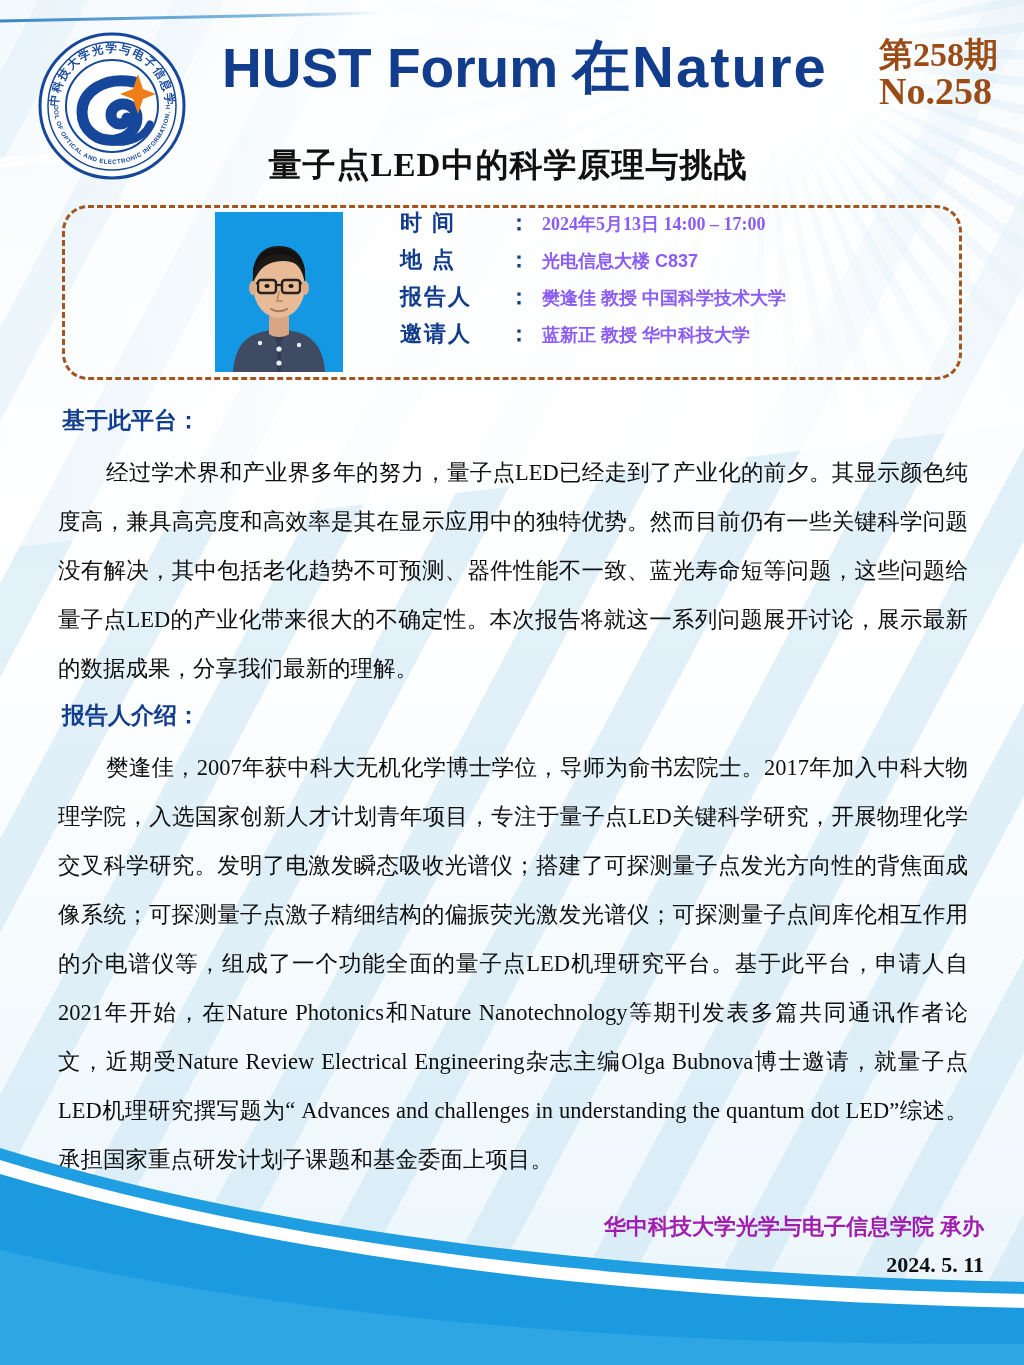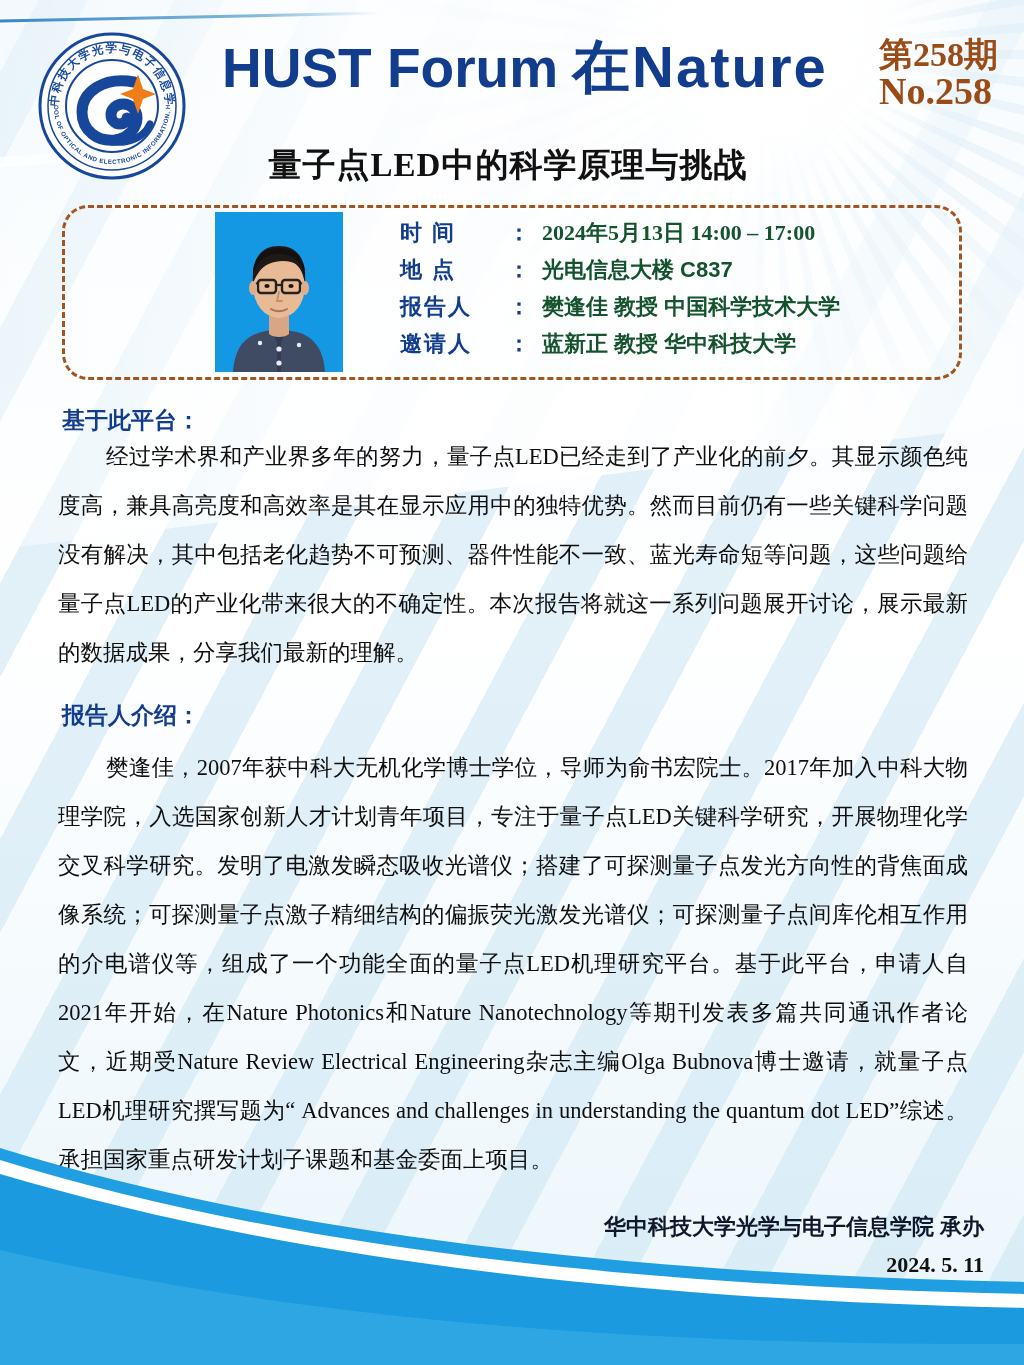--- a/index.html
+++ b/index.html
@@ -116,35 +116,35 @@
     box-sizing:border-box;
   }
   .photo{
     position:absolute;left:215px;top:212px;width:128px;height:160px;
     background:linear-gradient(180deg,#159ae4 0%,#1597e2 100%);
     overflow:hidden;
   }
   .photo svg{display:block;}
 
   .info-list{
-    position:absolute;left:400px;top:218px;width:560px;
+    position:absolute;left:400px;top:208px;width:560px;
     font-family:"Liberation Serif","DejaVu Serif",serif;
   }
   .info-row{
     display:flex;align-items:baseline;
     height:37px;
   }
   .info-label{
     color:#123c8c;font-weight:bold;font-size:22px;
     width:108px;flex:none;letter-spacing:2px;
     font-family:"Liberation Sans","DejaVu Sans",sans-serif;
   }
   .info-colon{color:#123c8c;font-weight:bold;font-size:22px;margin-right:12px;}
   .info-value{
-    color:#14532d;font-weight:bold;font-size:22px;white-space:nowrap;
+    color:#8b5cf6;font-weight:bold;font-size:18px;white-space:nowrap;
   }
   .info-row.cnval .info-value{font-family:"Liberation Sans","DejaVu Sans",sans-serif;}
 
   
   .section-head{
     position:absolute;left:62px;
     color:#123c8c;font-weight:bold;font-size:23px;
     font-family:"Liberation Sans","DejaVu Sans",sans-serif;
   }
   .para{
@@ -153,21 +153,21 @@
     line-height:49px;
     color:#0f0f0f;
     text-align:justify;
     text-align-last:left;
     text-indent:48px;
     font-family:"Liberation Serif","DejaVu Serif",serif;
   }
 
   .footer-org{
     position:absolute;right:40px;top:1212px;
-    font-size:22px;font-weight:bold;color:#0f172a;
+    font-size:22px;font-weight:bold;color:#a21caf;
     font-family:"Liberation Sans","DejaVu Sans",sans-serif;
     white-space:nowrap;
   }
   .footer-date{
     position:absolute;right:40px;top:1252px;
     font-size:22px;font-weight:bold;color:#111;
     font-family:Liberation Serif, serif;
     white-space:nowrap;
   }
 </style>
@@ -279,21 +279,21 @@
       <span class="info-value">樊逢佳  教授  中国科学技术大学</span>
     </div>
     <div class="info-row cnval">
       <span class="info-label">邀请人</span>
       <span class="info-colon">：</span>
       <span class="info-value">蓝新正  教授  华中科技大学</span>
     </div>
   </div>
 
   <div class="section-head" style="top:405px;">基于此平台：</div>
-  <div class="para" style="top:432px;">经过学术界和产业界多年的努力，量子点LED已经走到了产业化的前夕。其显示颜色纯度高，兼具高亮度和高效率是其在显示应用中的独特优势。然而目前仍有一些关键科学问题没有解决，其中包括老化趋势不可预测、器件性能不一致、蓝光寿命短等问题，这些问题给量子点LED的产业化带来很大的不确定性。本次报告将就这一系列问题展开讨论，展示最新的数据成果，分享我们最新的理解。</div>
+  <div class="para" style="top:448px;">经过学术界和产业界多年的努力，量子点LED已经走到了产业化的前夕。其显示颜色纯度高，兼具高亮度和高效率是其在显示应用中的独特优势。然而目前仍有一些关键科学问题没有解决，其中包括老化趋势不可预测、器件性能不一致、蓝光寿命短等问题，这些问题给量子点LED的产业化带来很大的不确定性。本次报告将就这一系列问题展开讨论，展示最新的数据成果，分享我们最新的理解。</div>
 
   <div class="section-head" style="top:700px;">报告人介绍：</div>
   <div class="para" style="top:743px;">樊逢佳，2007年获中科大无机化学博士学位，导师为俞书宏院士。2017年加入中科大物理学院，入选国家创新人才计划青年项目，专注于量子点LED关键科学研究，开展物理化学交叉科学研究。发明了电激发瞬态吸收光谱仪；搭建了可探测量子点发光方向性的背焦面成像系统；可探测量子点激子精细结构的偏振荧光激发光谱仪；可探测量子点间库伦相互作用的介电谱仪等，组成了一个功能全面的量子点LED机理研究平台。基于此平台，申请人自2021年开始，在Nature Photonics和Nature Nanotechnology等期刊发表多篇共同通讯作者论文，近期受Nature Review Electrical Engineering杂志主编Olga Bubnova博士邀请，就量子点LED机理研究撰写题为“ Advances and challenges in understanding the quantum dot LED”综述。承担国家重点研发计划子课题和基金委面上项目。</div>
 
   <div class="footer-org">华中科技大学光学与电子信息学院 承办</div>
   <div class="footer-date">2024. 5. 11</div>
 
   <svg class="waves" viewBox="0 0 1024 235" preserveAspectRatio="none">
     <path d="M 0,18 C 240,92 560,142 1024,152 L 1024,235 L 0,235 Z" fill="#1f9fe2"></path>
     <path d="M 0,30 C 240,104 560,154 1024,164 L 1024,235 L 0,235 Z" fill="#ffffff"></path>

